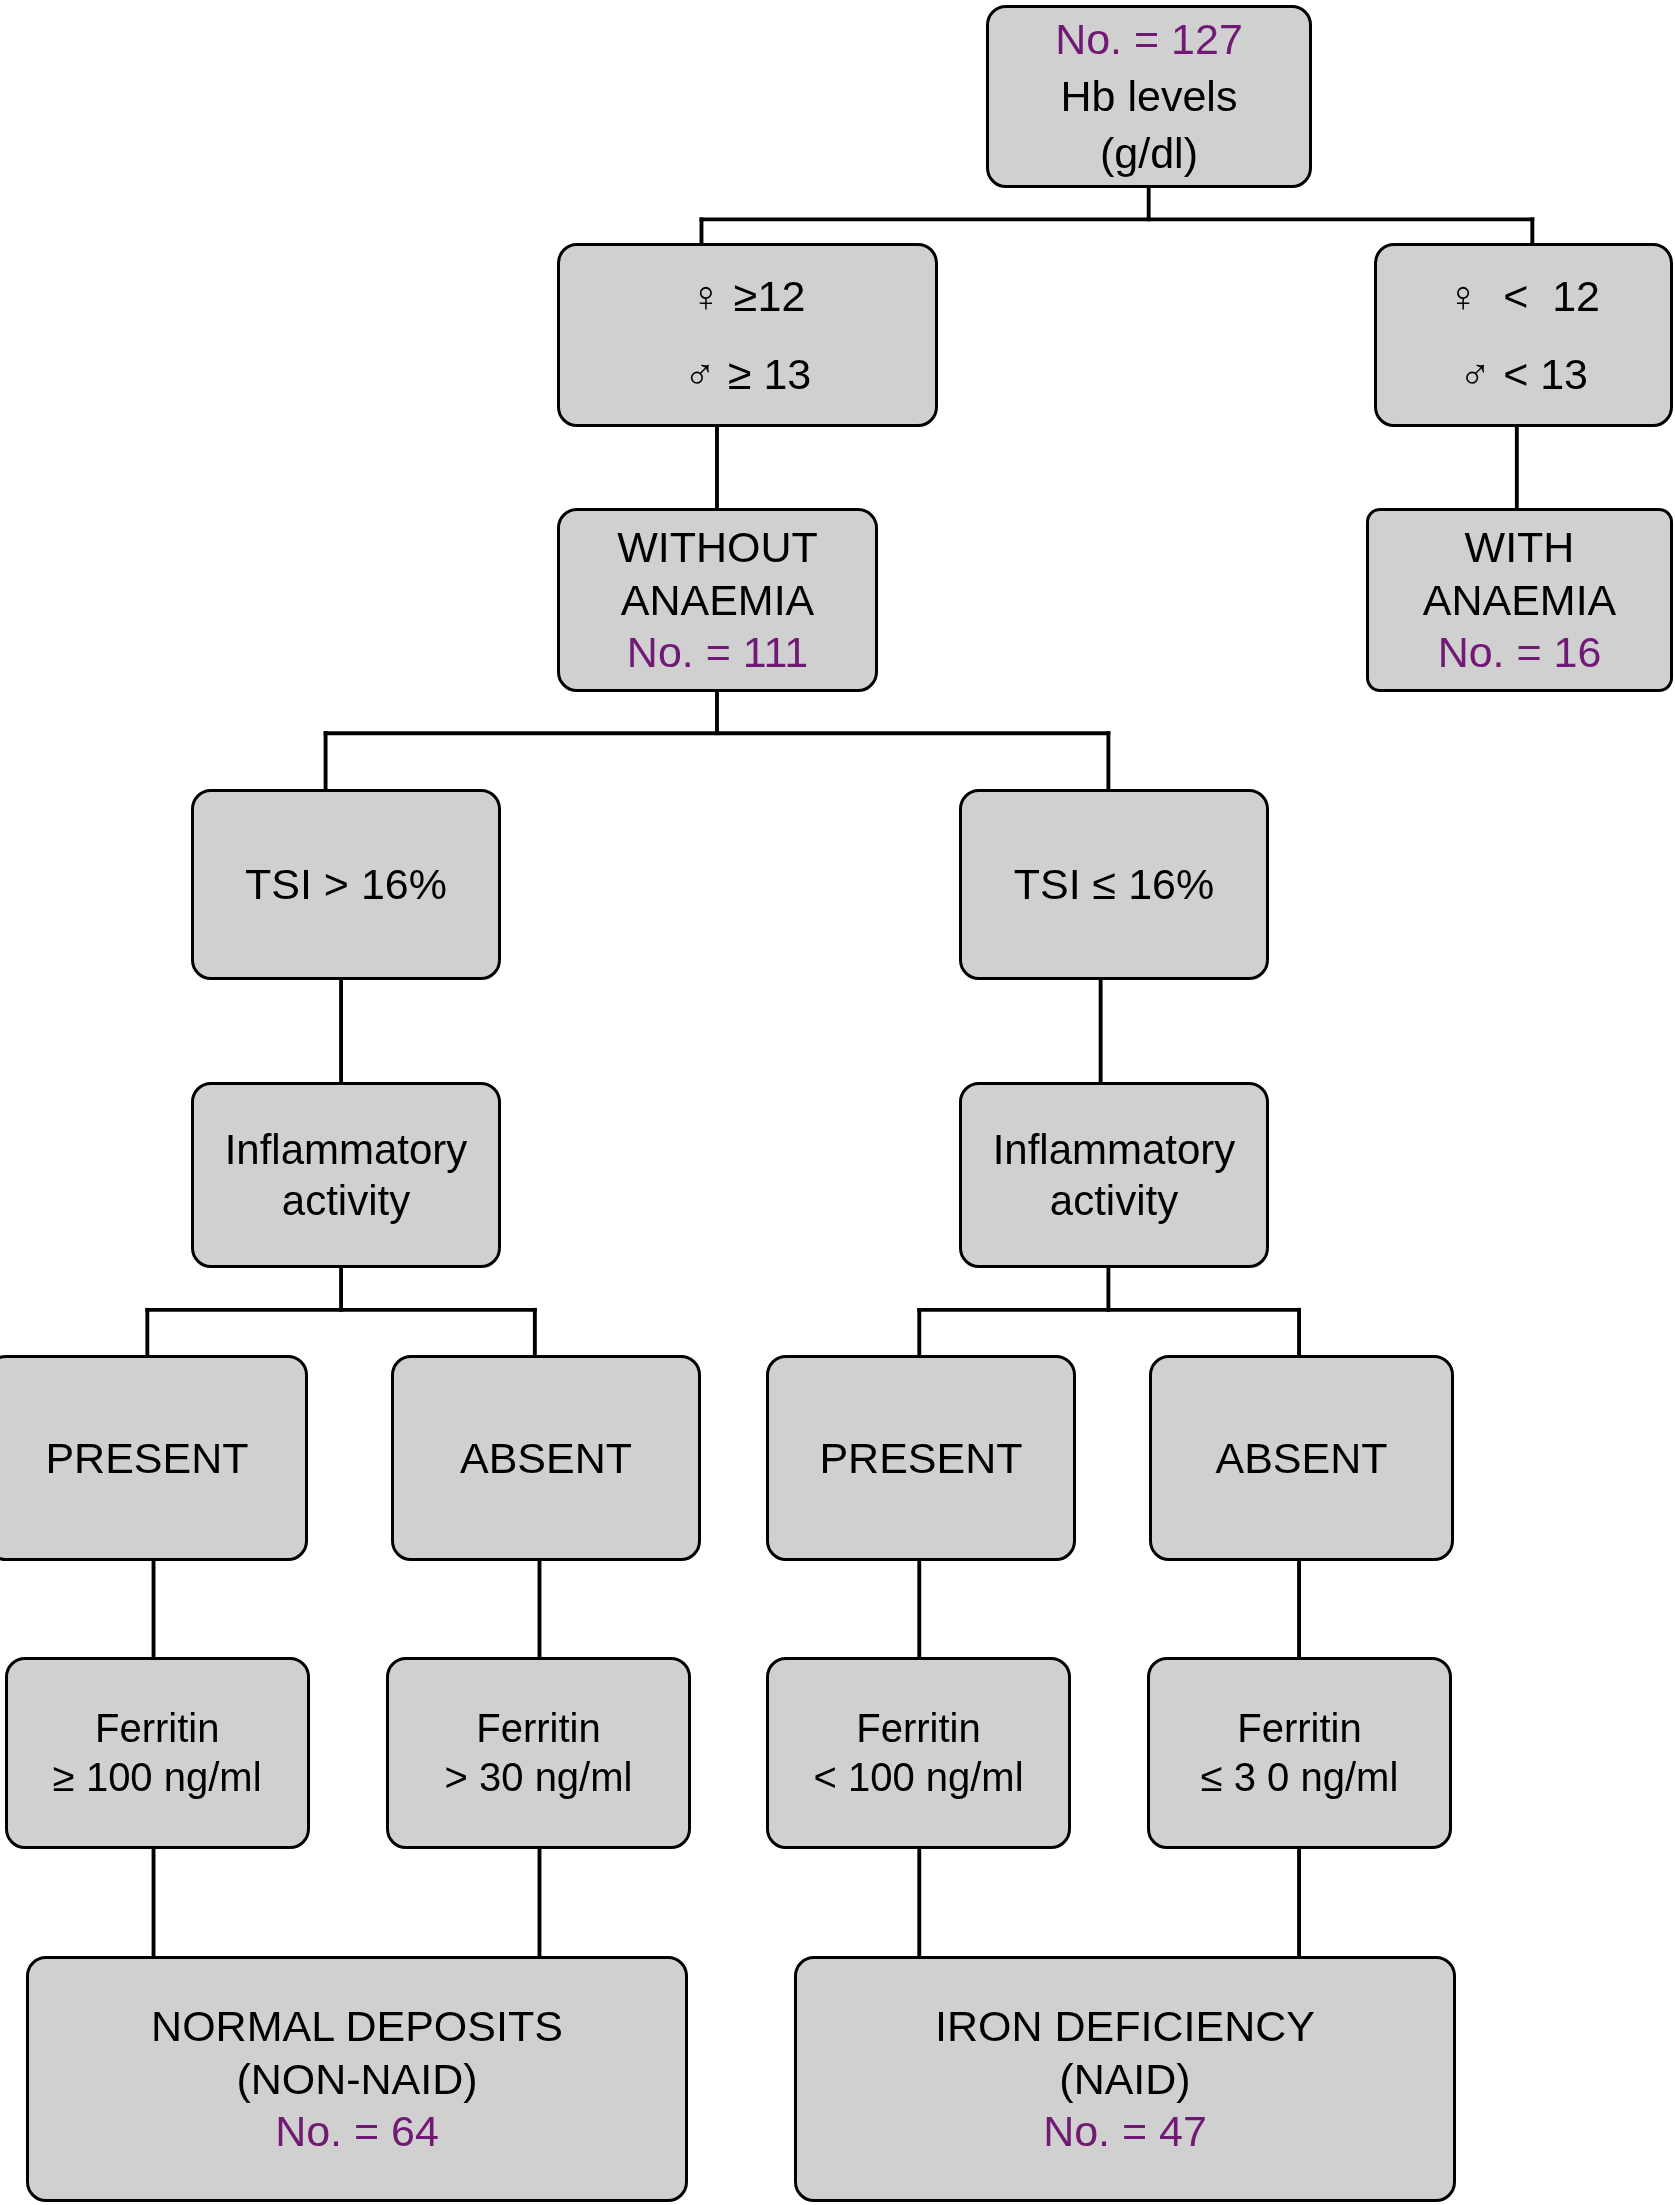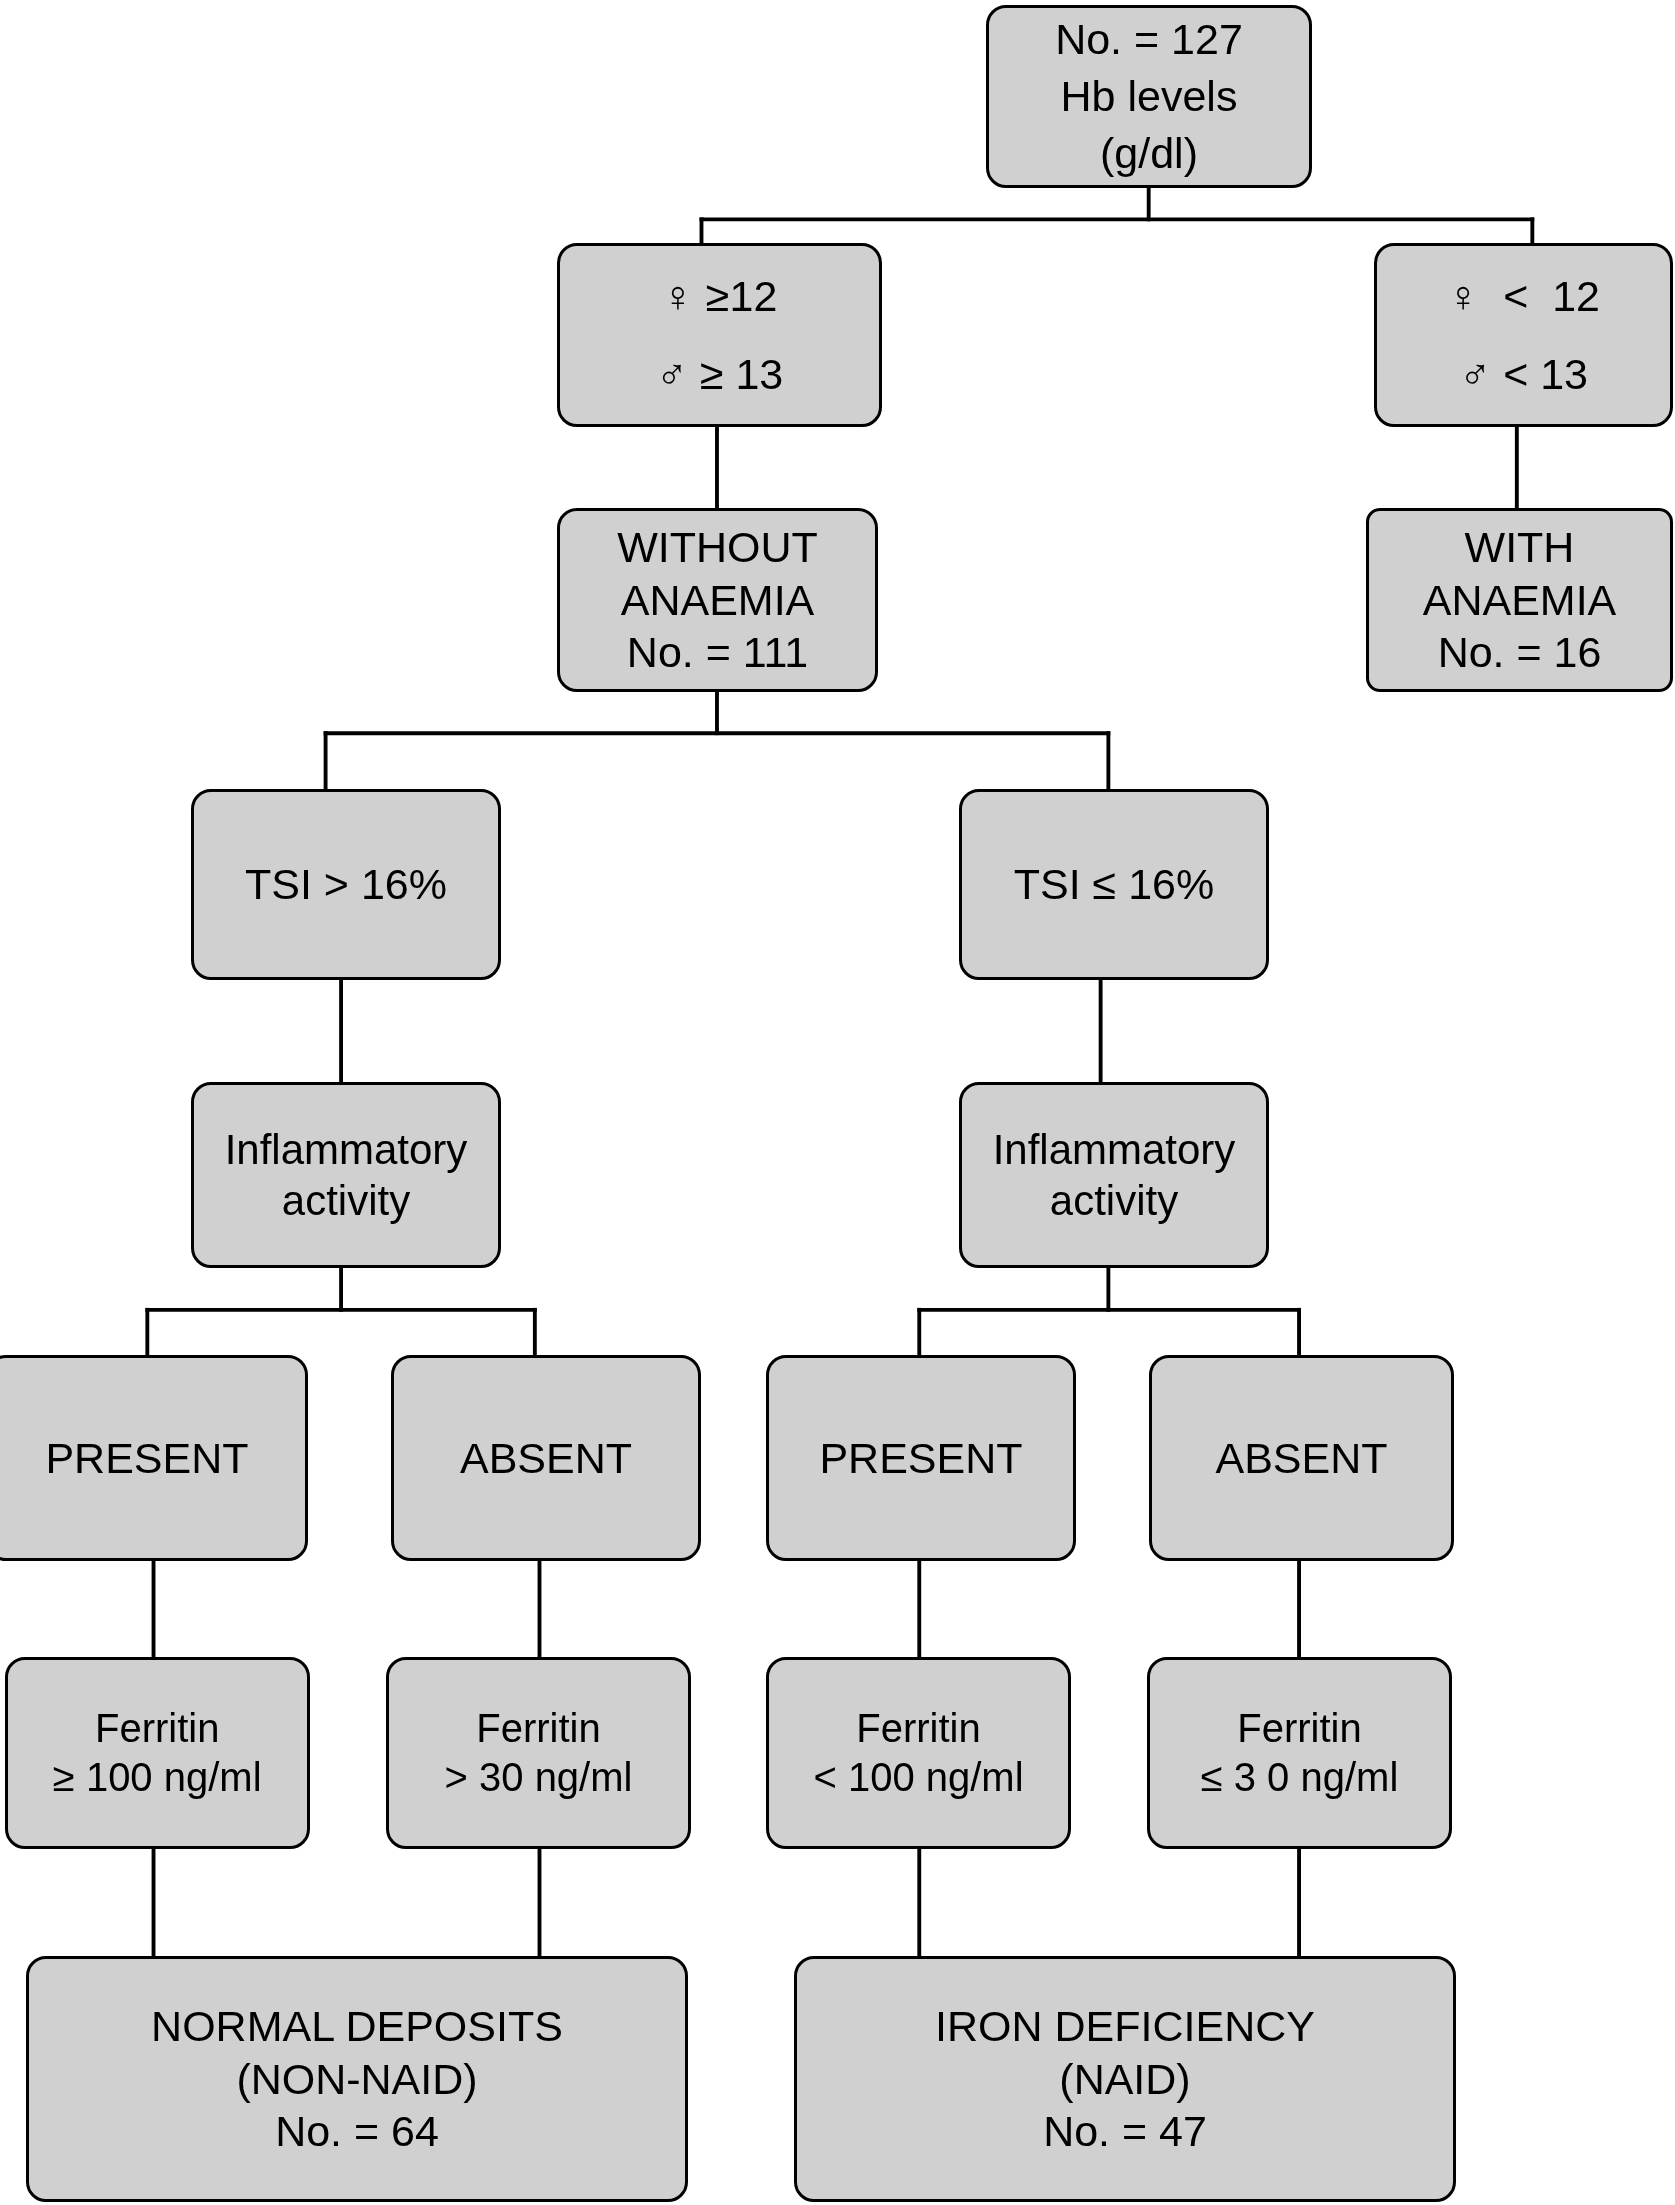--- a/index.html
+++ b/index.html
@@ -38,21 +38,21 @@
     color: #000000;
     z-index: 2;
   }
   .line {
     line-height: 1.22;
     white-space: pre;
   }
   .t-52 { font-size: 40px; }
   .t-54 { font-size: 42px; }
   .t-56 { font-size: 43px; }
-  .red { color: #000000; }
+  .red { color: #701a75; }
   .gap-lg .line + .line { margin-top: 26px; }
 </style>
 </head>
 <body>
 
 <div id="canvas">
 
   <svg id="edges" viewBox="0 0 2161 2845" xmlns="http://www.w3.org/2000/svg">
     <g stroke="#000000" stroke-width="5" fill="none" stroke-linecap="square">
 
@@ -93,21 +93,21 @@
       <path d="M 1676 2382 L 1676 2528"></path>
     </g>
   </svg>
 
   <div class="node gap-lg" style="left:986px; top:4.7px; width:326px; height:183px; padding:11px 7.8px;">
     <div class="line t-56 red">No. = 127</div>
     <div class="line t-56" style="margin-top:4.7px;">Hb levels</div>
     <div class="line t-56" style="margin-top:4.7px;">(g/dl)</div>
   </div>
 
-  <div class="node gap-lg" style="left:557px; top:243px; width:325px; height:184px; padding:11px 7.8px;">
+  <div class="node gap-lg" style="left:557px; top:243px; width:381px; height:184px; padding:11px 7.8px;">
     <div class="line t-56">♀ ≥12</div>
     <div class="line t-56">♂ ≥ 13</div>
   </div>
 
   <div class="node gap-lg" style="left:1374px; top:243px; width:299px; height:184px; padding:11px 14px;">
     <div class="line t-56">♀  &lt;  12</div>
     <div class="line t-56">♂ &lt; 13</div>
   </div>
 
   <div class="node" style="left:557px; top:508px; width:321px; height:184px; padding:7.8px;">

